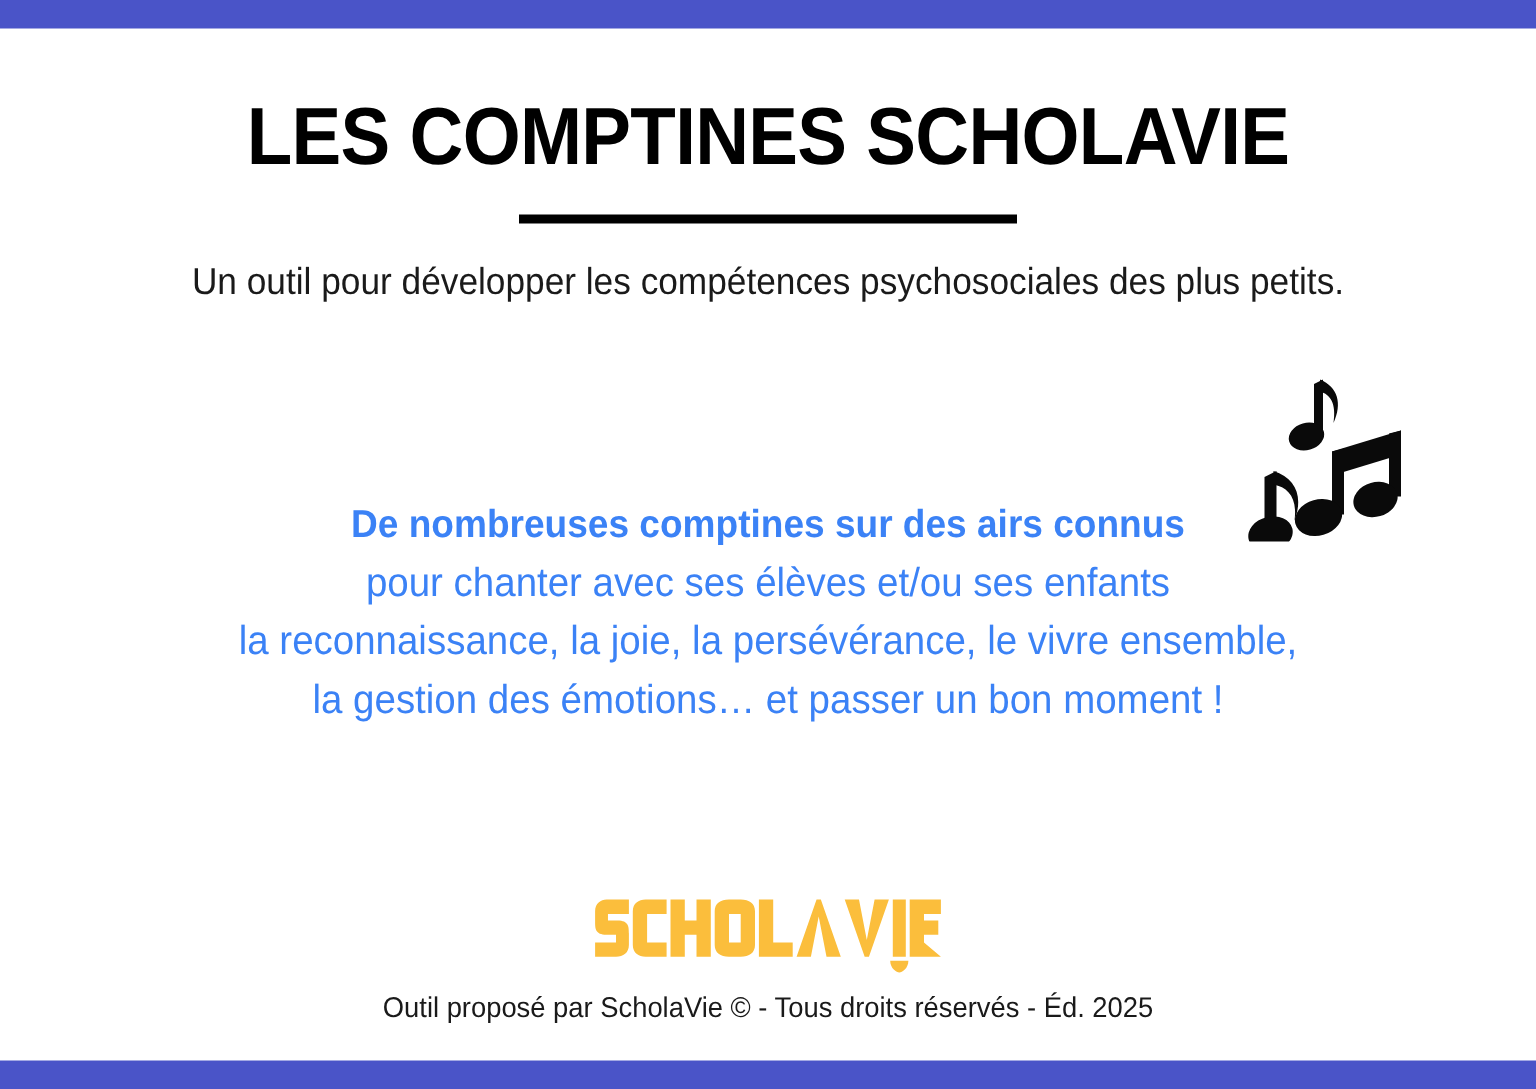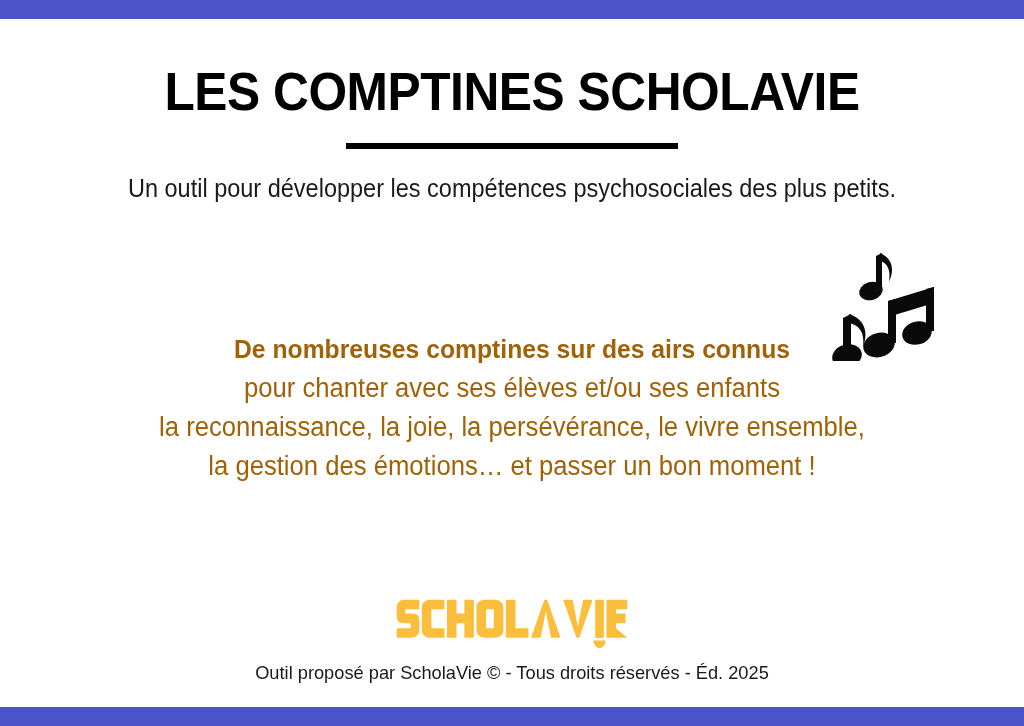--- a/index.html
+++ b/index.html
@@ -98,21 +98,21 @@
     height: 118px;
   }
 
   
   .message {
     position: absolute;
     top: 330px;
     left: 0;
     width: 1024px;
     text-align: center;
-    color: #a16207;
+    color: #3b82f6;
     font-family: "Liberation Sans Narrow", "Liberation Sans", sans-serif;
   }
   .message-line {
     display: block;
     font-size: 27px;
     line-height: 39px;
     white-space: nowrap;
     transform: scaleX(0.95);
     transform-origin: center;
   }

